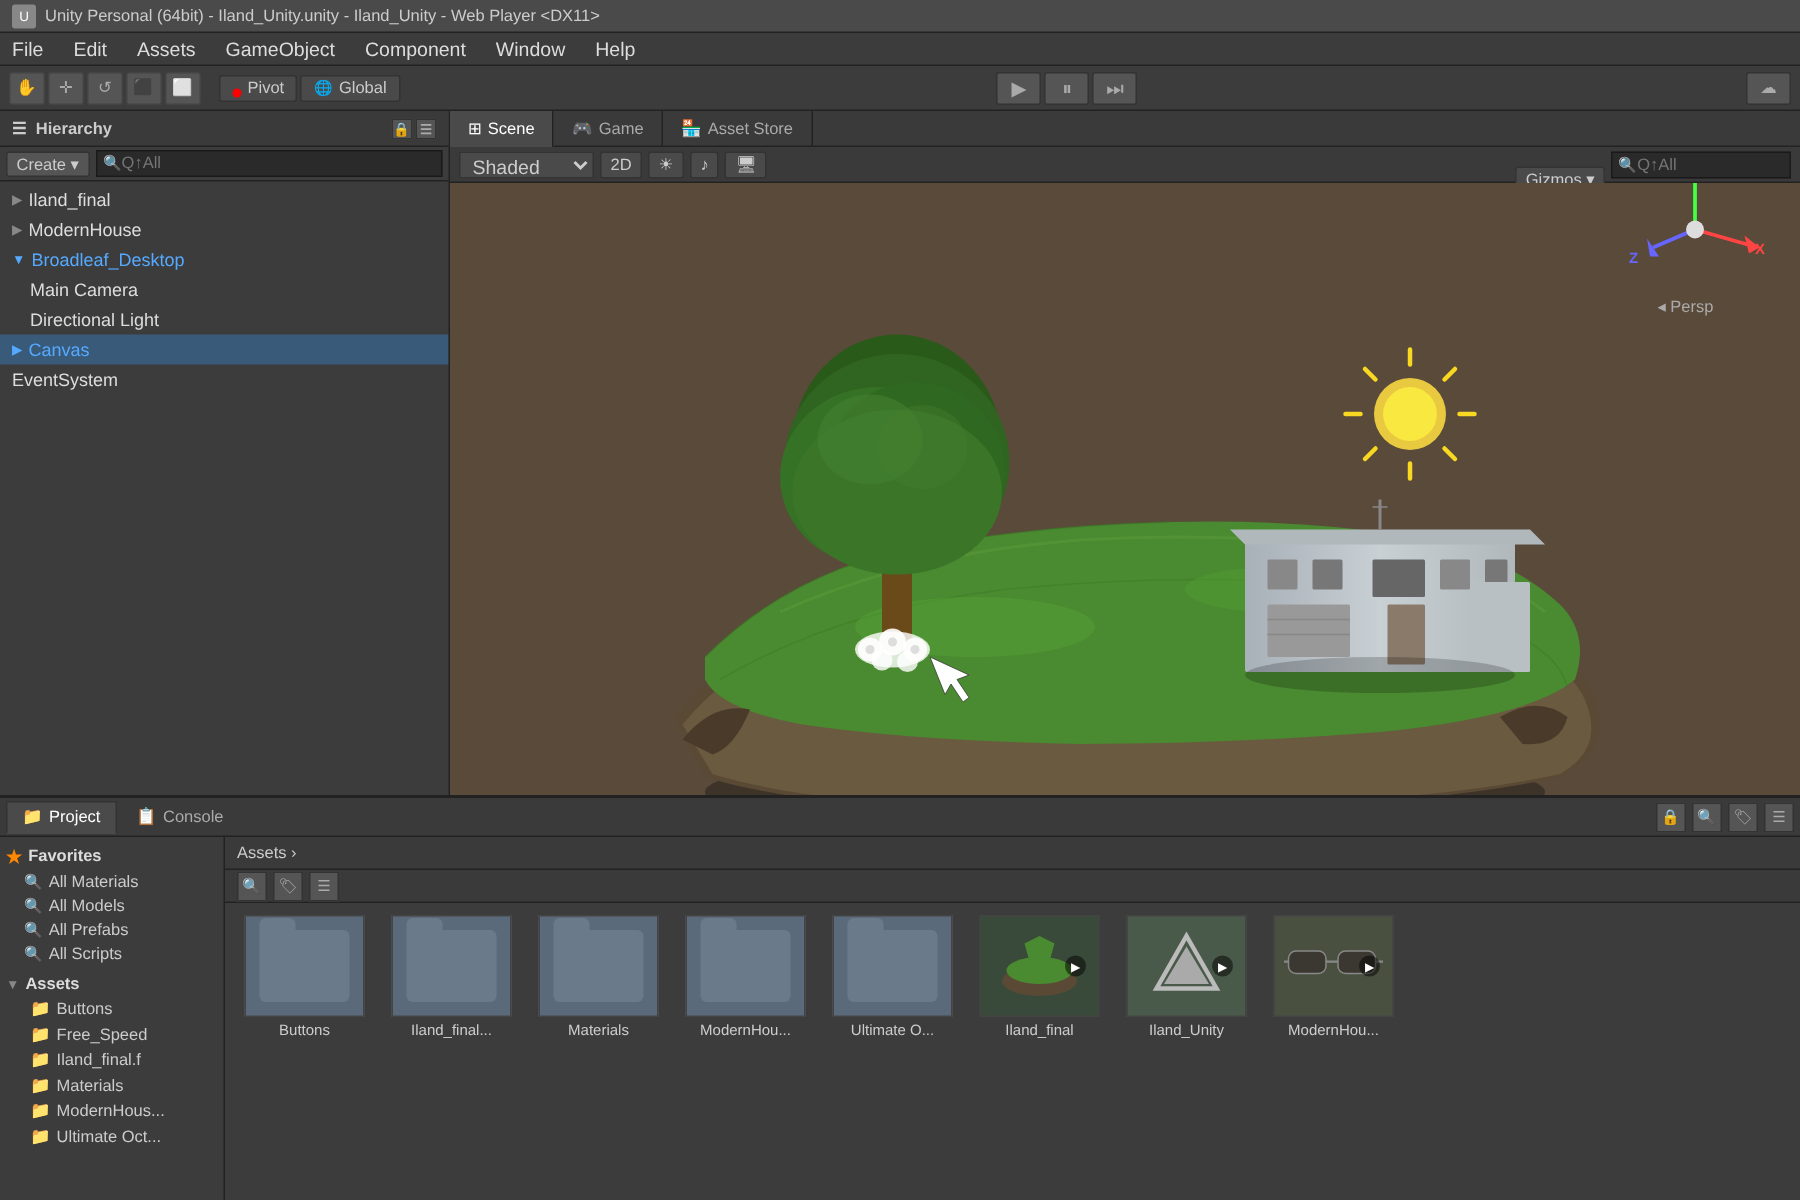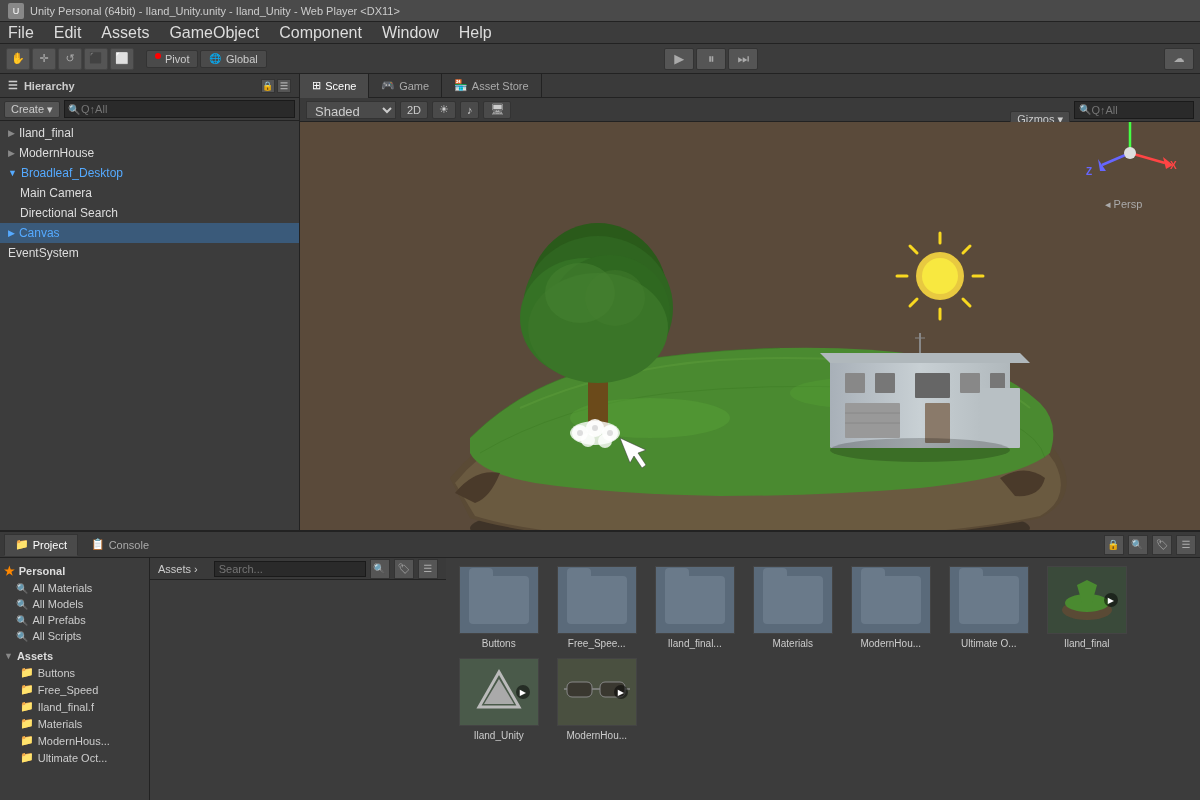--- a/index.html
+++ b/index.html
@@ -34,21 +34,21 @@
       height: 22px;
       display: flex;
       align-items: center;
       padding: 0 4px;
       border-bottom: 1px solid #222;
       gap: 12px;
     }
     #menu-bar span {
       cursor: pointer;
       color: #ddd;
-      font-size: 16px;
+      font-size: 13px;
       padding: 2px 4px;
     }
 
     
     #toolbar {
       background: #3c3c3c;
       height: 30px;
       display: flex;
       align-items: center;
       padding: 0 6px;
@@ -79,21 +79,21 @@
     }
     .pivot-btn {
       background: #4a4a4a;
       border: 1px solid #333;
       border-radius: 2px;
       padding: 2px 8px;
       font-size: 11px;
       color: #ccc;
       cursor: pointer;
       display: flex;
-      align-items: flex-start;
+      align-items: flex-end;
       gap: 4px;
     }
     .pivot-btn .dot { width: 6px; height: 6px; border-radius: 50%; background: #f00; }
     .play-controls {
       display: flex;
       gap: 2px;
       margin-left: auto;
     }
     .play-btn {
       background: #555;
@@ -418,21 +418,21 @@
       cursor: pointer;
       display: flex;
       align-items: center;
       gap: 4px;
     }
 
     
     #project-main {
       flex: 1;
       display: flex;
-      flex-direction: row;
+      flex-direction: column;
     }
     .project-path-bar {
       background: #3a3a3a;
       border-bottom: 1px solid #222;
       padding: 2px 8px;
       font-size: 11px;
       color: #ccc;
       display: flex;
       align-items: center;
       gap: 4px;
@@ -630,21 +630,21 @@
         <span>ModernHouse</span>
       </div>
       <div class="hierarchy-item highlighted">
         <span style="color:#5af;font-size:9px;">▼</span>
         <span>Broadleaf_Desktop</span>
       </div>
       <div class="hierarchy-item child">
         <span>Main Camera</span>
       </div>
       <div class="hierarchy-item child">
-        <span>Directional Search</span>
+        <span>Directional Light</span>
       </div>
       <div class="hierarchy-item canvas-item">
         <span style="color:#5af;font-size:9px;">▶</span>
         <span>Canvas</span>
       </div>
       <div class="hierarchy-item">
         <span>EventSystem</span>
       </div>
     </div>
   </div>
@@ -811,21 +811,21 @@
       <div class="bottom-ctrl-btn">🏷</div>
       <div class="bottom-ctrl-btn">☰</div>
     </div>
   </div>
 
   <div class="bottom-content">
 
     <div id="project-sidebar">
       <div class="project-section-header">
         <span class="star">★</span>
-        <span>Personal</span>
+        <span>Favorites</span>
       </div>
       <div class="project-item">
         <span style="color:#f80;font-size:10px;">🔍</span>
         <span>All Materials</span>
       </div>
       <div class="project-item">
         <span style="color:#f80;font-size:10px;">🔍</span>
         <span>All Models</span>
       </div>
       <div class="project-item">
@@ -864,40 +864,33 @@
         <span style="color:#888;">📁</span>
         <span>Ultimate Oct...</span>
       </div>
     </div>
 
     <div id="project-main">
       <div class="project-path-bar">
         <span>Assets ›</span>
       </div>
       <div class="project-search-bar">
-        <input class="project-search-input" type="text" placeholder="Search..." style="">
         <div class="project-search-icons">
           <div class="search-icon-btn">🔍</div>
           <div class="search-icon-btn">🏷</div>
           <div class="search-icon-btn">☰</div>
         </div>
       </div>
       <div class="asset-grid">
 
         <div class="asset-item">
           <div class="asset-thumb folder">
             <div class="folder-shape"></div>
           </div>
           <span class="asset-label">Buttons</span>
-        </div>
-        <div class="asset-item">
-          <div class="asset-thumb folder">
-            <div class="folder-shape"></div>
-          </div>
-          <span class="asset-label">Free_Spee...</span>
         </div>
         <div class="asset-item">
           <div class="asset-thumb folder">
             <div class="folder-shape"></div>
           </div>
           <span class="asset-label">Iland_final...</span>
         </div>
         <div class="asset-item">
           <div class="asset-thumb folder">
             <div class="folder-shape"></div>

